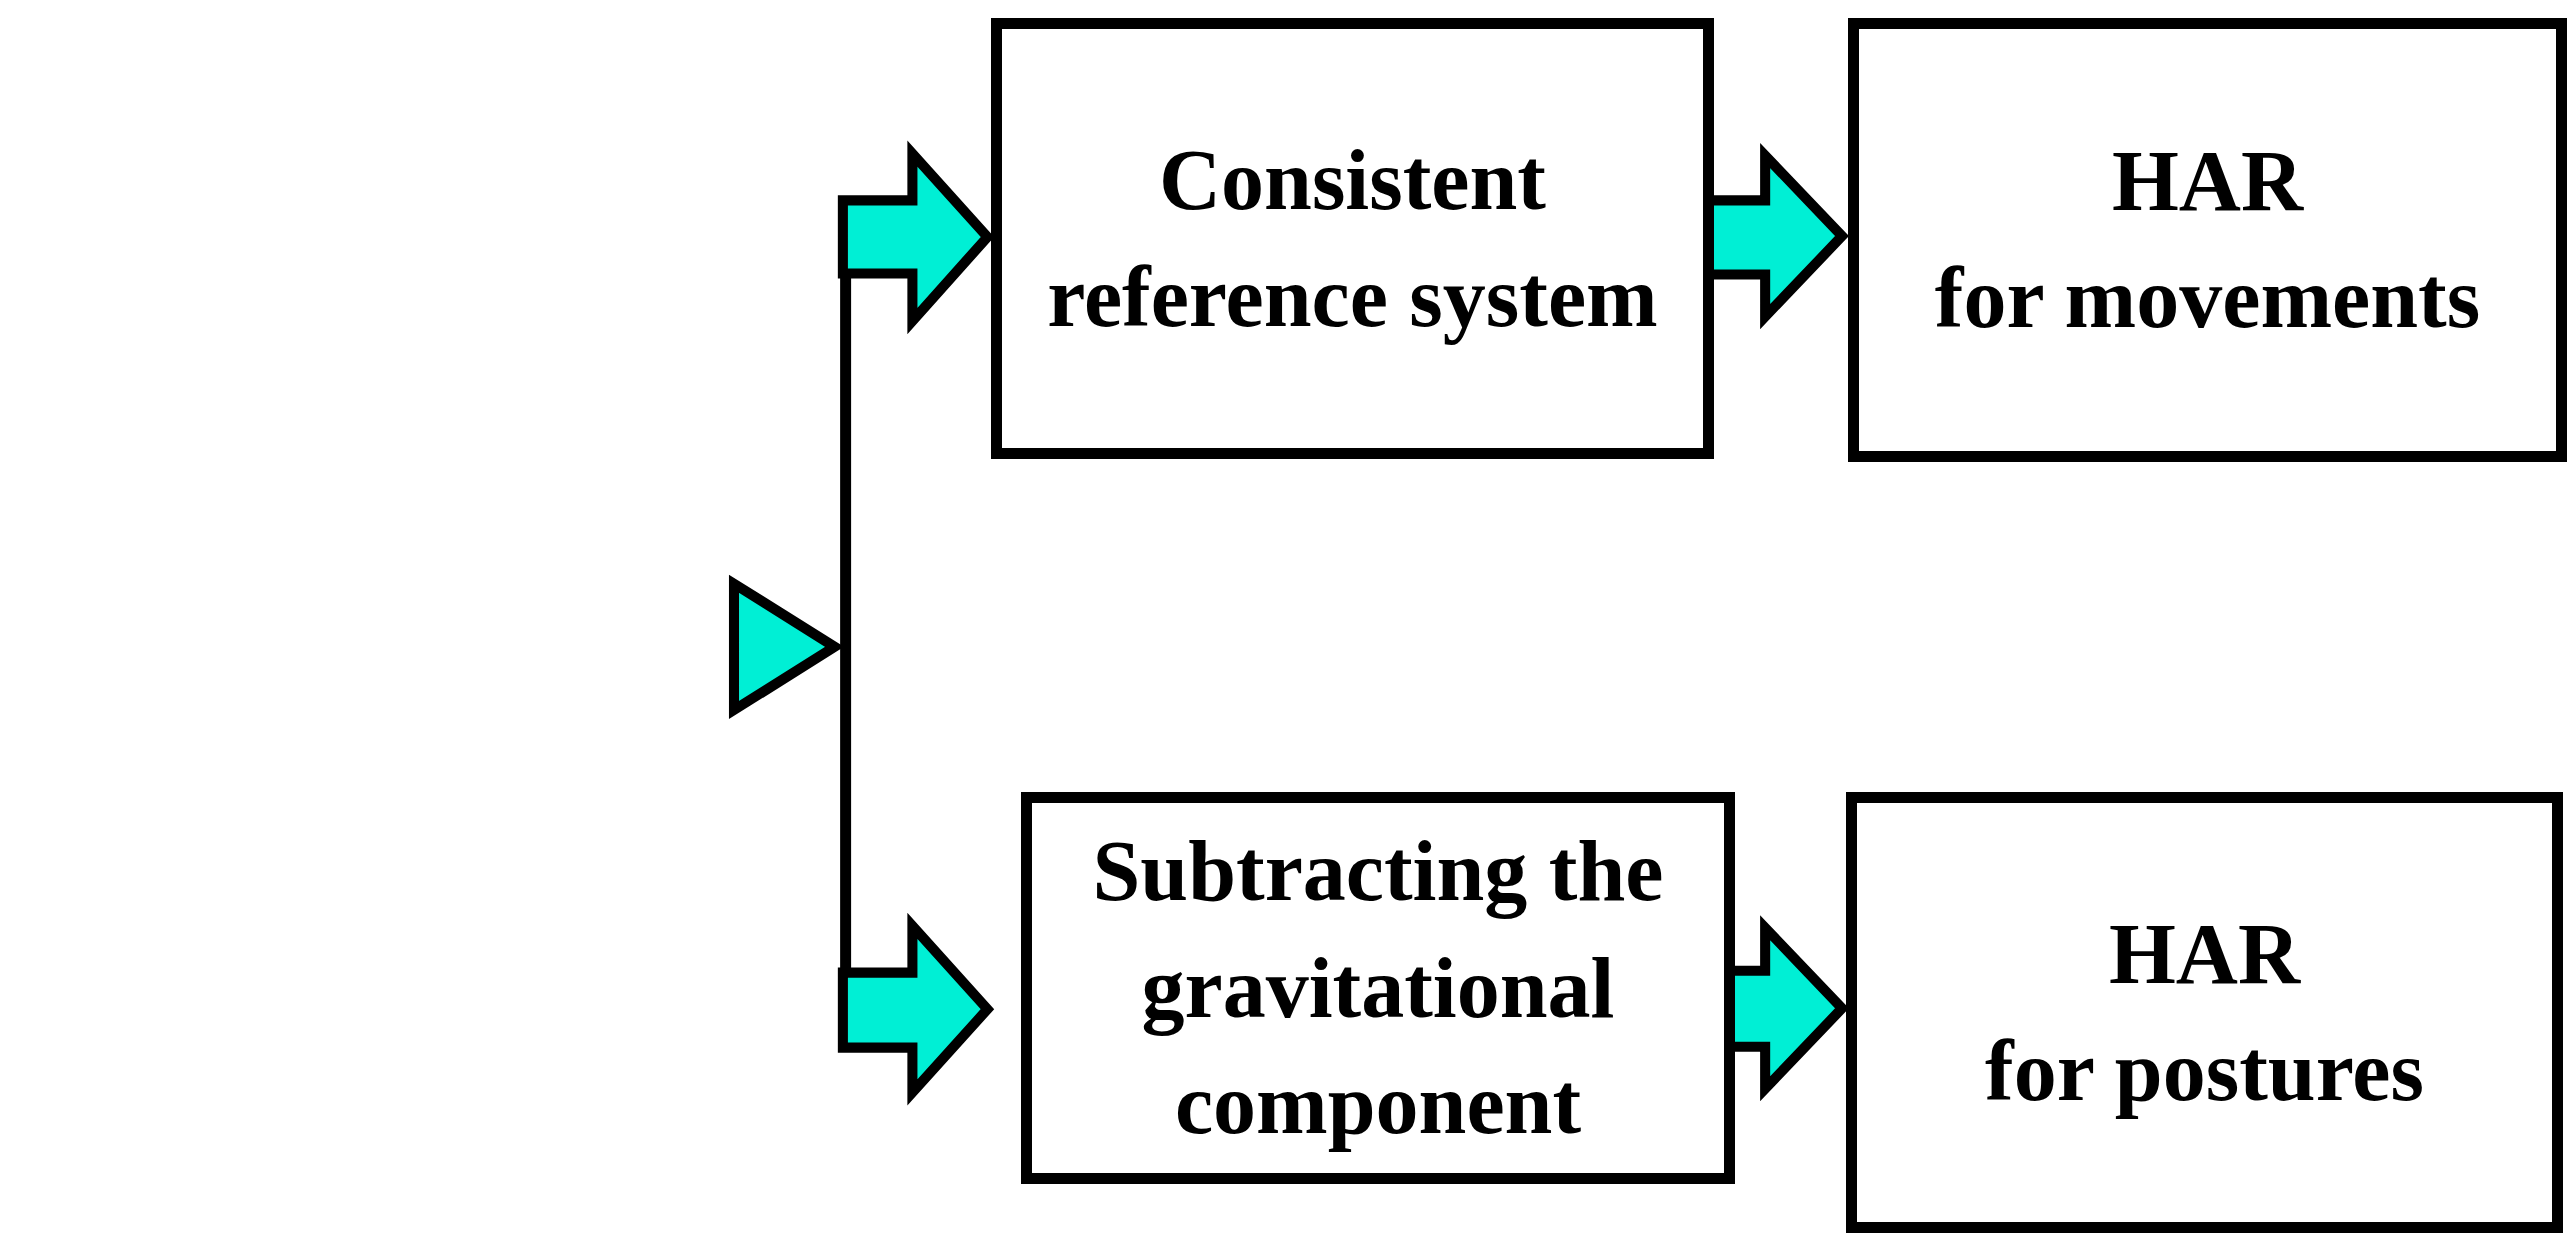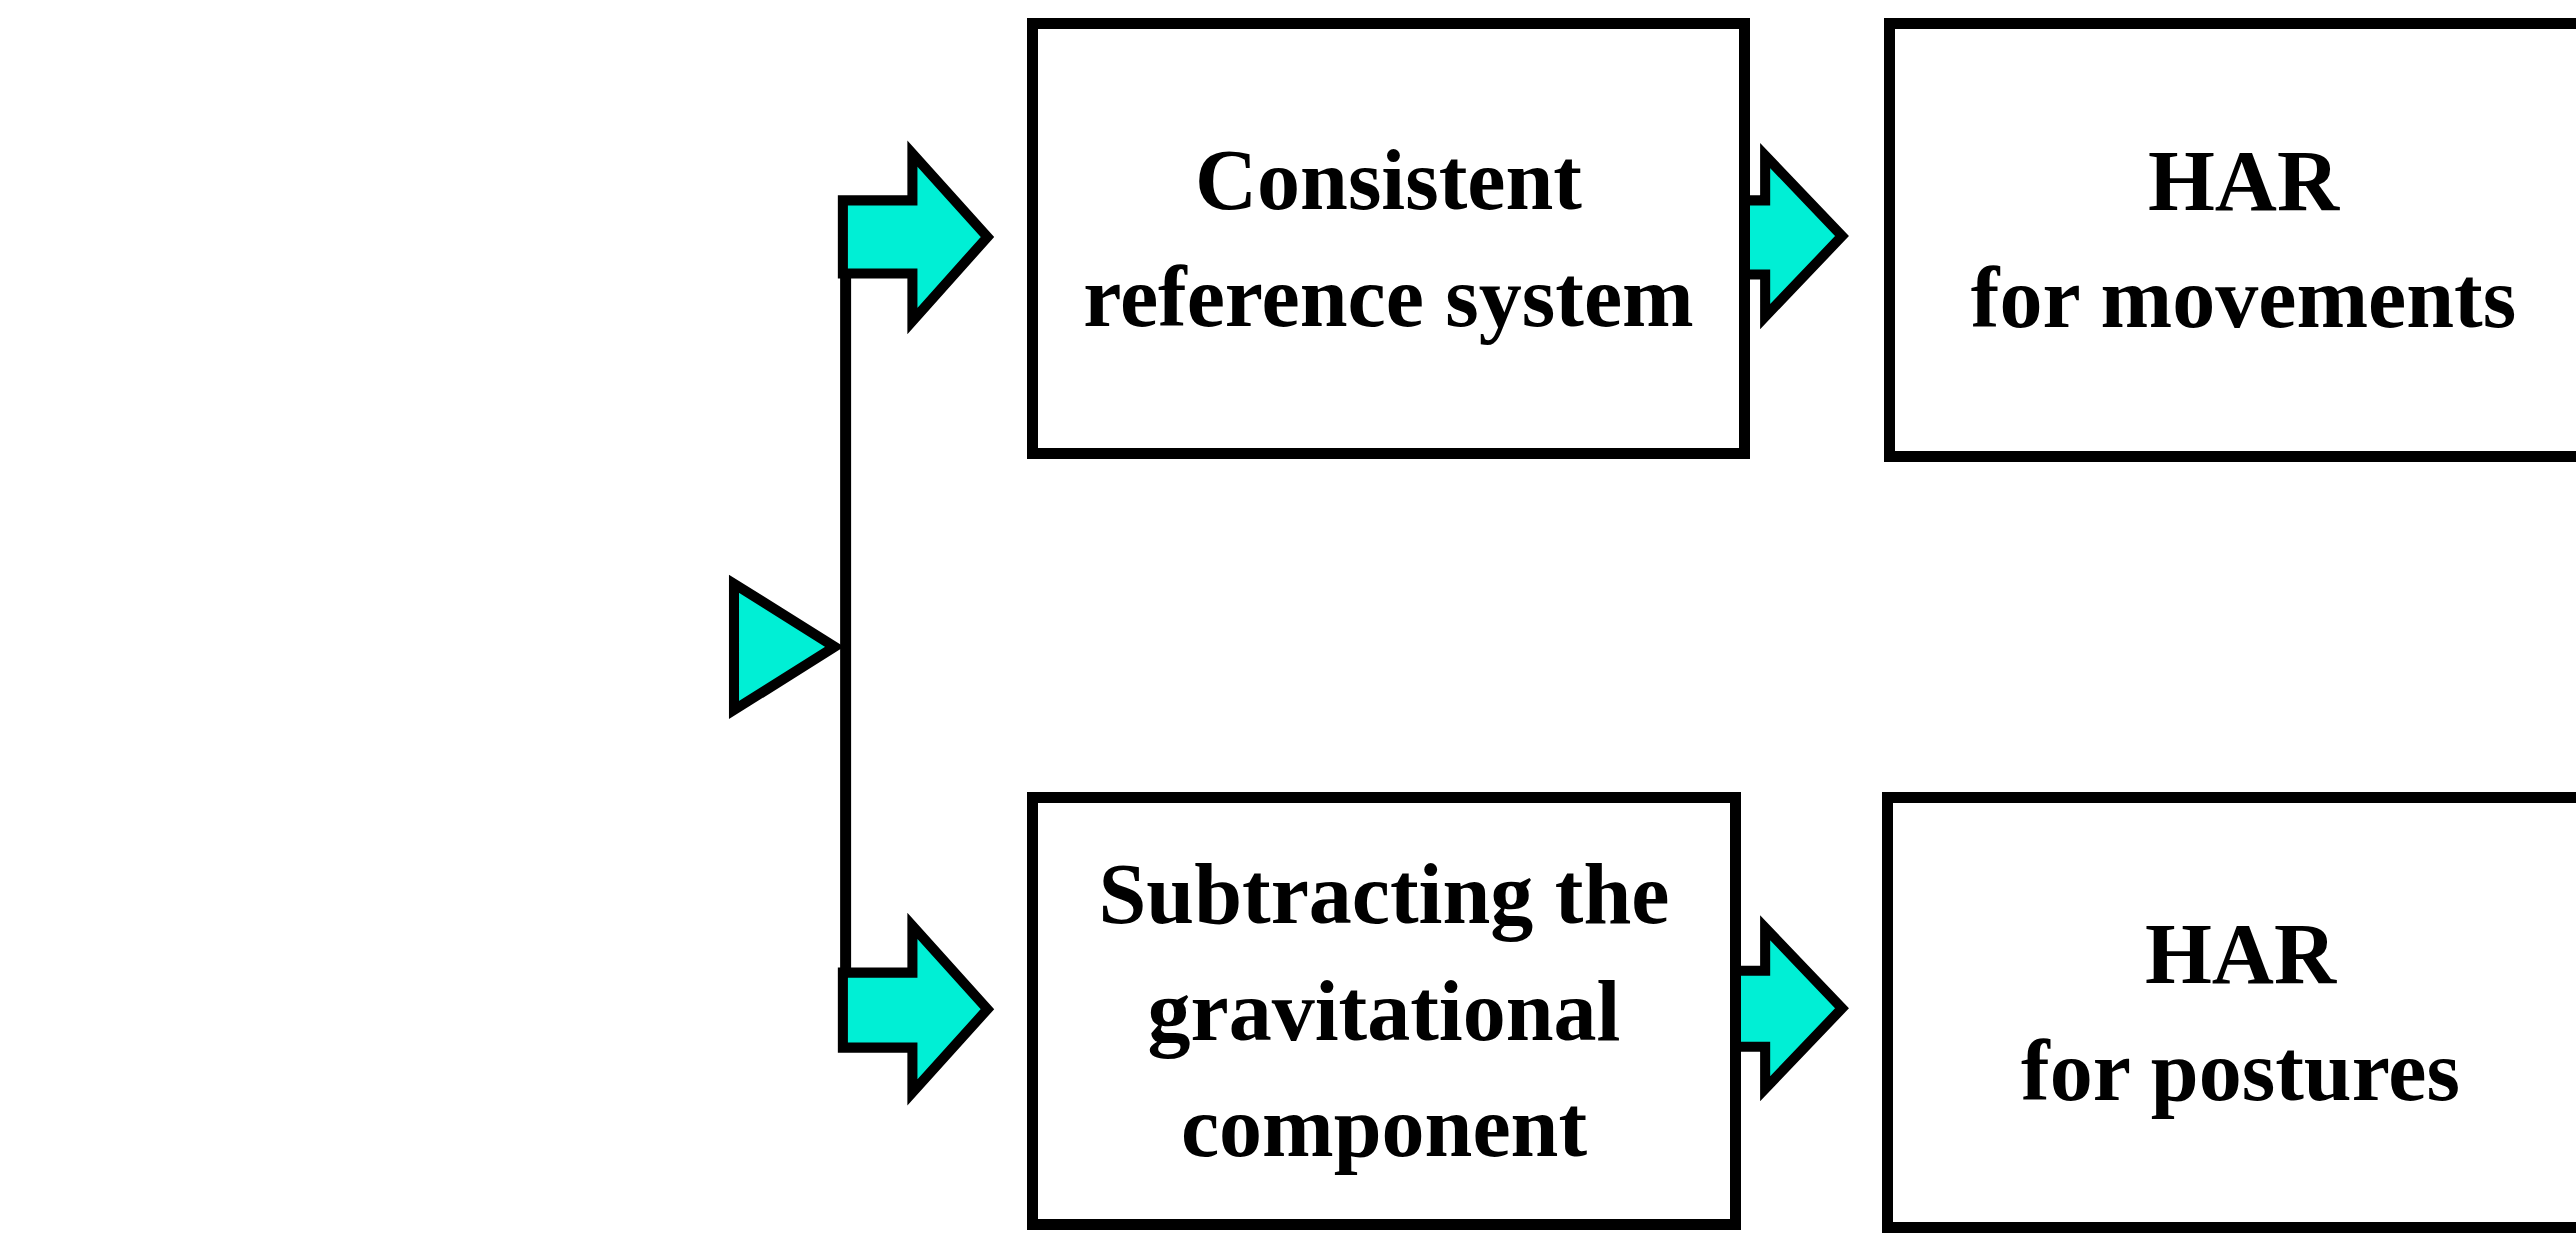--- a/index.html
+++ b/index.html
@@ -14,34 +14,33 @@
   }
   .node {
     position: absolute;
     box-sizing: border-box;
     border: 11px solid var(--outline);
     background: var(--box-bg);
     display: flex;
     align-items: center;
     justify-content: center;
     text-align: center;
-    margin-left: 36px;
   }
   .node-label {
     font-weight: bold;
     font-size: 86px;
     line-height: 1.36;
     color: #000000;
     white-space: pre-line;
     letter-spacing: 0px;
   }
   #box-classifier   { left: 20px;   top: 426px; width: 717px; height: 439px; }
   #box-reference    { left: 991px; top: 18.3px;  width: 723px; height: 441px; }
   #box-movements    { left: 1848px; top: 18.3px;  width: 719px; height: 444px; }
-  #box-subtracting  { left: 991px; top: 792px; width: 714px; height: 438px; }
+  #box-subtracting  { left: 1021px; top: 792px; width: 714px; height: 392px; }
   #box-postures     { left: 1846px; top: 792px; width: 717px; height: 441px; }
   .connector-layer {
     position: absolute;
     left: 0; top: 0;
     width: 2576px;
     height: 1248px;
     pointer-events: none;
   }
   .flow-arrow {
     fill: var(--arrow-fill);

